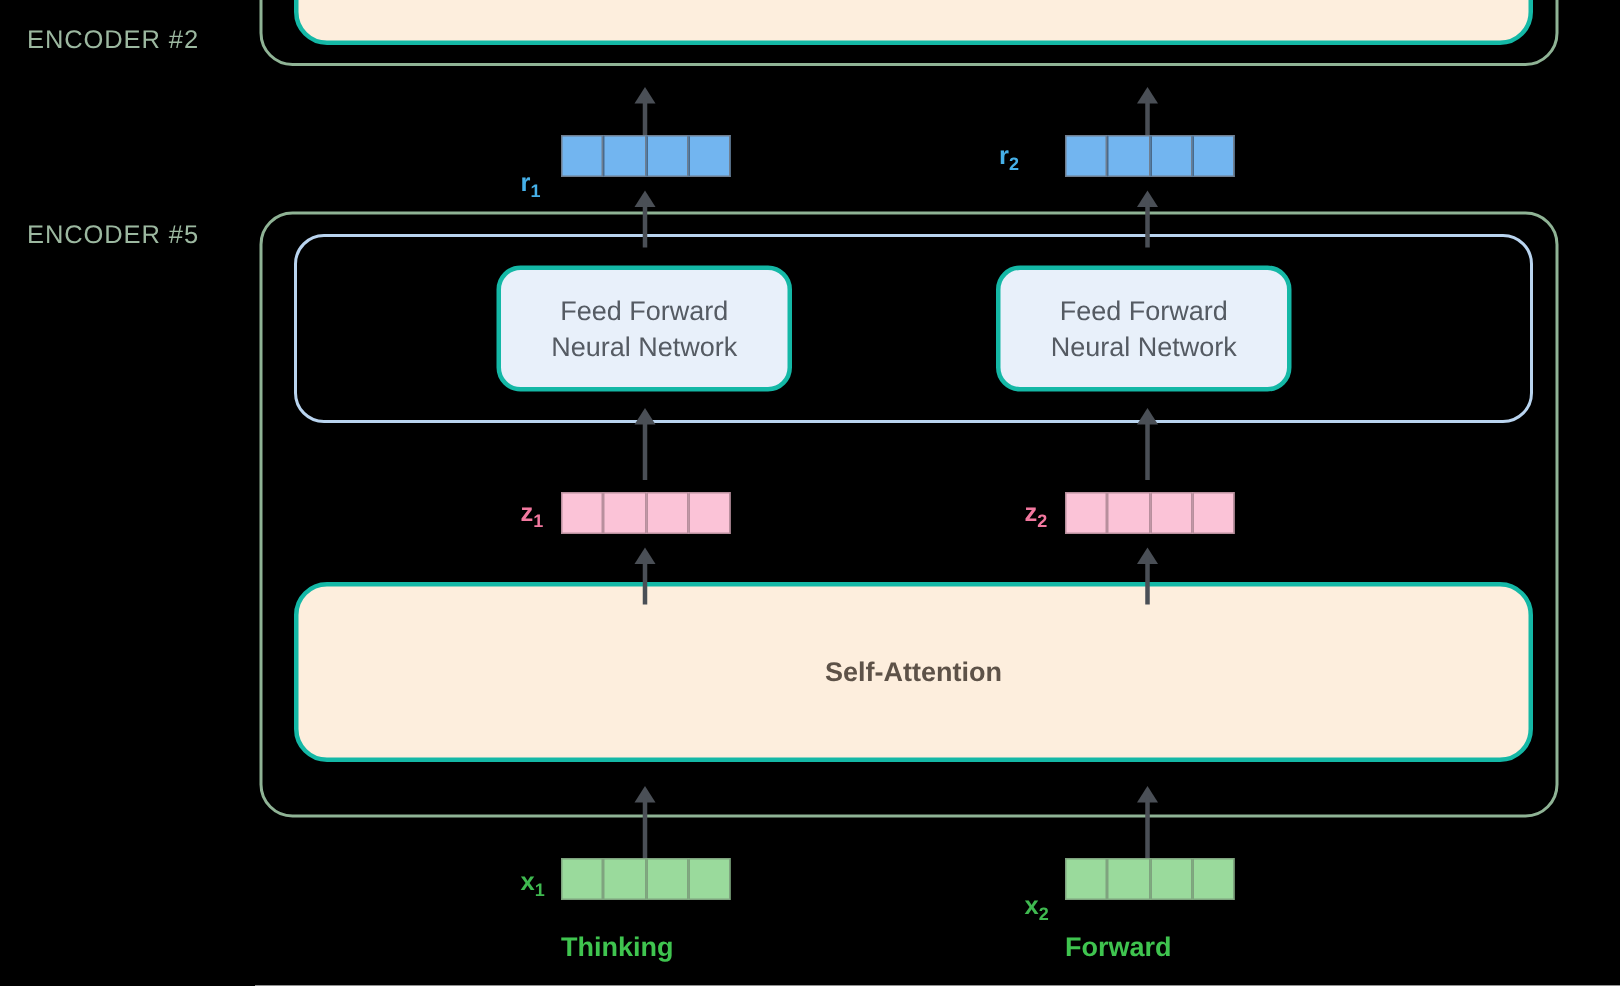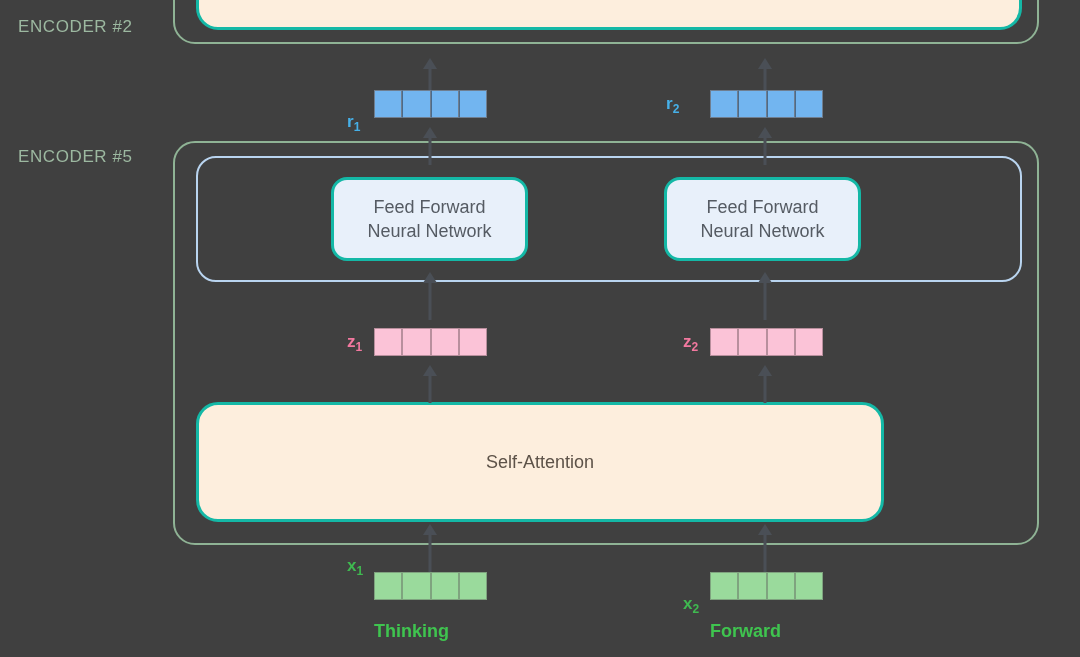--- a/index.html
+++ b/index.html
@@ -7,21 +7,21 @@
     padding: 0;
     background: #ffffff;
   }
   body {
     font-family: "Liberation Sans", sans-serif;
   }
   #canvas {
     position: relative;
     width: 1080px;
     height: 657px;
-    background: #404040;
+    background: #000000;
     overflow: hidden;
   }
 
   
   .encoder-shell {
     position: absolute;
     border: 2px solid #8fb395;
     border-radius: 22px;
     background: transparent;
     box-sizing: border-box;
@@ -168,21 +168,21 @@
 
   <div class="encoder-shell" style="left:173px; top:-92px; width:866px; height:136px;"></div>
   <div class="box attn-top" style="left:196px; top:-80px; width:826px; height:110px;"></div>
   <div class="encoder-label" style="left:18px; top:17px;">ENCODER #2</div>
 
   <div class="encoder-shell" style="left:173px; top:141px; width:866px; height:404px;"></div>
   <div class="encoder-label" style="left:18px; top:147px;">ENCODER #5</div>
 
   <div class="ffn-band" style="left:196px; top:156px; width:826px; height:126px;"></div>
 
-  <div class="box attn" style="left:196px; top:402px; width:688px; height:120px;">
+  <div class="box attn" style="left:196px; top:388px; width:826px; height:120px;font-weight:bold;">
     <span>Self-Attention</span>
   </div>
 
   <div class="arrow" style="left:430px; top:58px; height:32px;">
     <span class="head"></span>
     <span class="shaft"></span>
   </div>
 
   <div class="vec-label blue" style="left:347px; top:112px;">r<sub>1</sub></div>
   <div class="vector blue" style="left:374px; top:90px; width:113px; height:28px;">
@@ -220,21 +220,21 @@
   <div class="arrow" style="left:430px; top:365px; height:38px;">
     <span class="head"></span>
     <span class="shaft"></span>
   </div>
 
   <div class="arrow" style="left:430px; top:524px; height:48px;">
     <span class="head"></span>
     <span class="shaft"></span>
   </div>
 
-  <div class="vec-label green" style="left:347px; top:556px;">x<sub>1</sub></div>
+  <div class="vec-label green" style="left:347px; top:578px;">x<sub>1</sub></div>
   <div class="vector green" style="left:374px; top:572px; width:113px; height:28px;">
     <span class="cell"></span>
     <span class="cell"></span>
     <span class="cell"></span>
     <span class="cell"></span>
   </div>
 
   <div class="word" style="left:374px; top:621px; width:113px;">Thinking</div>
 
   <div class="arrow" style="left:765px; top:58px; height:32px;">

